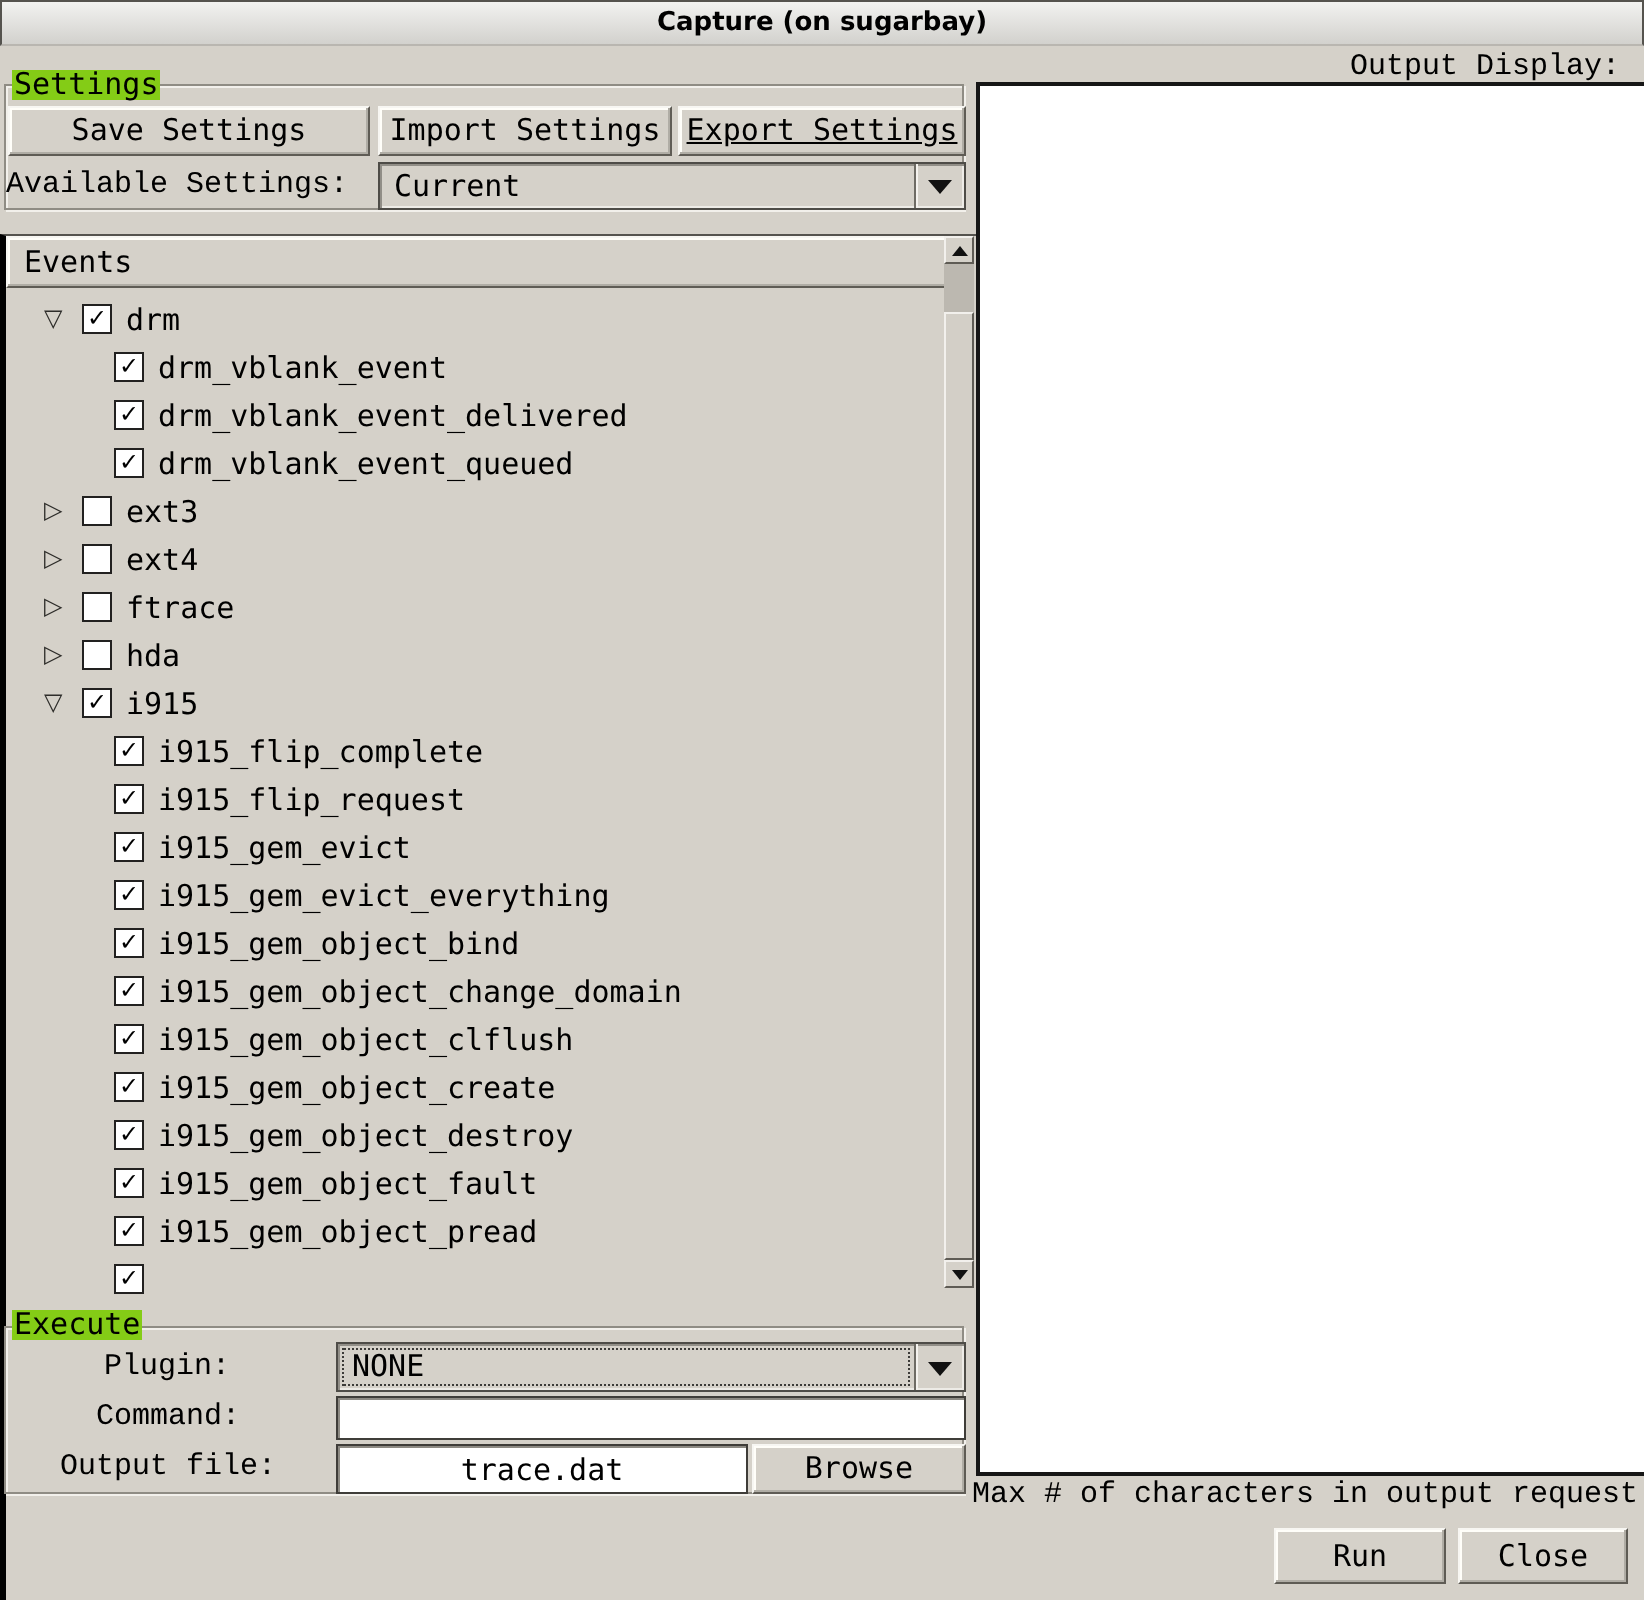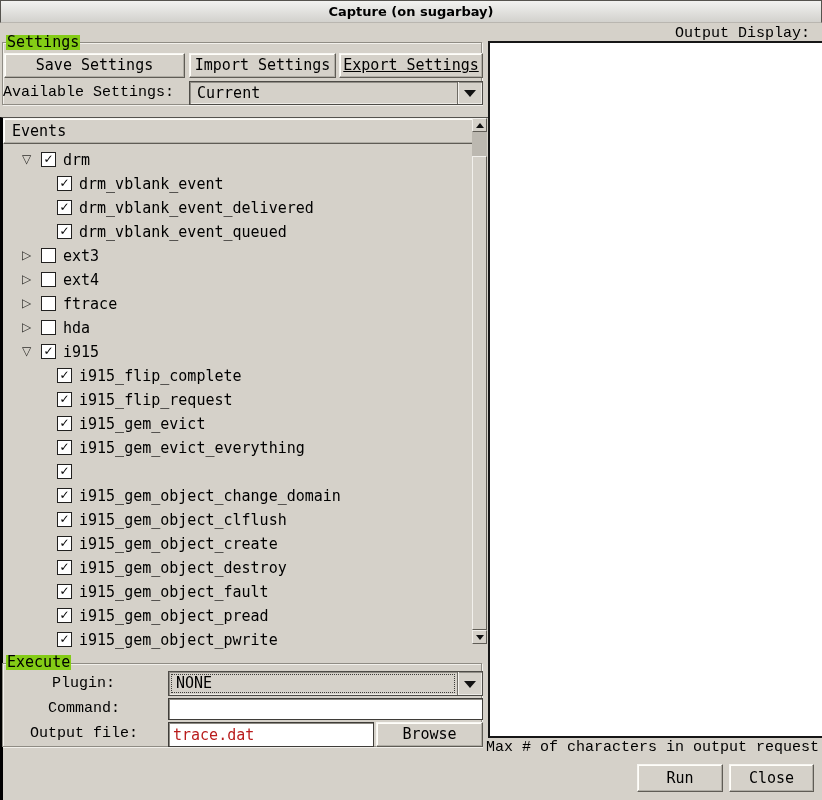--- a/index.html
+++ b/index.html
@@ -24,22 +24,22 @@
     background:#d5d1c9;
     border:1px solid;border-color:#f7f6f2 #5f5c55 #5f5c55 #f7f6f2;
     box-shadow:inset -1px -1px 0 #b0ada5, inset 1px 1px 0 #fffef9;
     box-sizing:border-box;text-align:center;cursor:default;
   }
   .input{
     background:#fff;
     border:1px solid #3f3d39;
     box-shadow:inset 1px 1px 0 #8d8a83;
     box-sizing:border-box;
-    font-family:"DejaVu Sans Mono",monospace;font-size:15px;color:#b91c1c;
-    padding:0 4px;outline:none;
+    font-family:"DejaVu Sans Mono",monospace;font-size:15px;color:#000000;
+    padding:0 4px;outline:none;text-align:center;
   }
   .combo{
     background:#d5d1c9;
     border:1px solid #4e4c47;
     box-shadow:inset 1px 1px 0 #918e87, inset -1px -1px 0 #edebe6;
     box-sizing:border-box;
   }
   .combo .val{position:absolute;left:7px;top:2px;}
   .arrow-zone{
     position:absolute;right:0;top:0;bottom:0;width:24px;
@@ -189,20 +189,21 @@
       <div class="tree-row child">
         <span class="checkbox">✓</span>
         <span class="tree-label">i915_gem_evict</span>
       </div>
       <div class="tree-row child">
         <span class="checkbox">✓</span>
         <span class="tree-label">i915_gem_evict_everything</span>
       </div>
       <div class="tree-row child">
         <span class="checkbox">✓</span>
+        <span class="tree-label">i915_gem_object_bind</span>
       </div>
       <div class="tree-row child">
         <span class="checkbox">✓</span>
         <span class="tree-label">i915_gem_object_change_domain</span>
       </div>
       <div class="tree-row child">
         <span class="checkbox">✓</span>
         <span class="tree-label">i915_gem_object_clflush</span>
       </div>
       <div class="tree-row child">
@@ -216,21 +217,20 @@
       <div class="tree-row child">
         <span class="checkbox">✓</span>
         <span class="tree-label">i915_gem_object_fault</span>
       </div>
       <div class="tree-row child">
         <span class="checkbox">✓</span>
         <span class="tree-label">i915_gem_object_pread</span>
       </div>
       <div class="tree-row child">
         <span class="checkbox">✓</span>
-        <span class="tree-label">i915_gem_object_pwrite</span>
       </div>
     </div>
 </div>
 
 <div class="sb">
   <div class="sb-btn">
       <span class="tri-up-s"></span>
     </div>
   <div class="sb-trough"></div>
   <div class="sb-thumb"></div>

